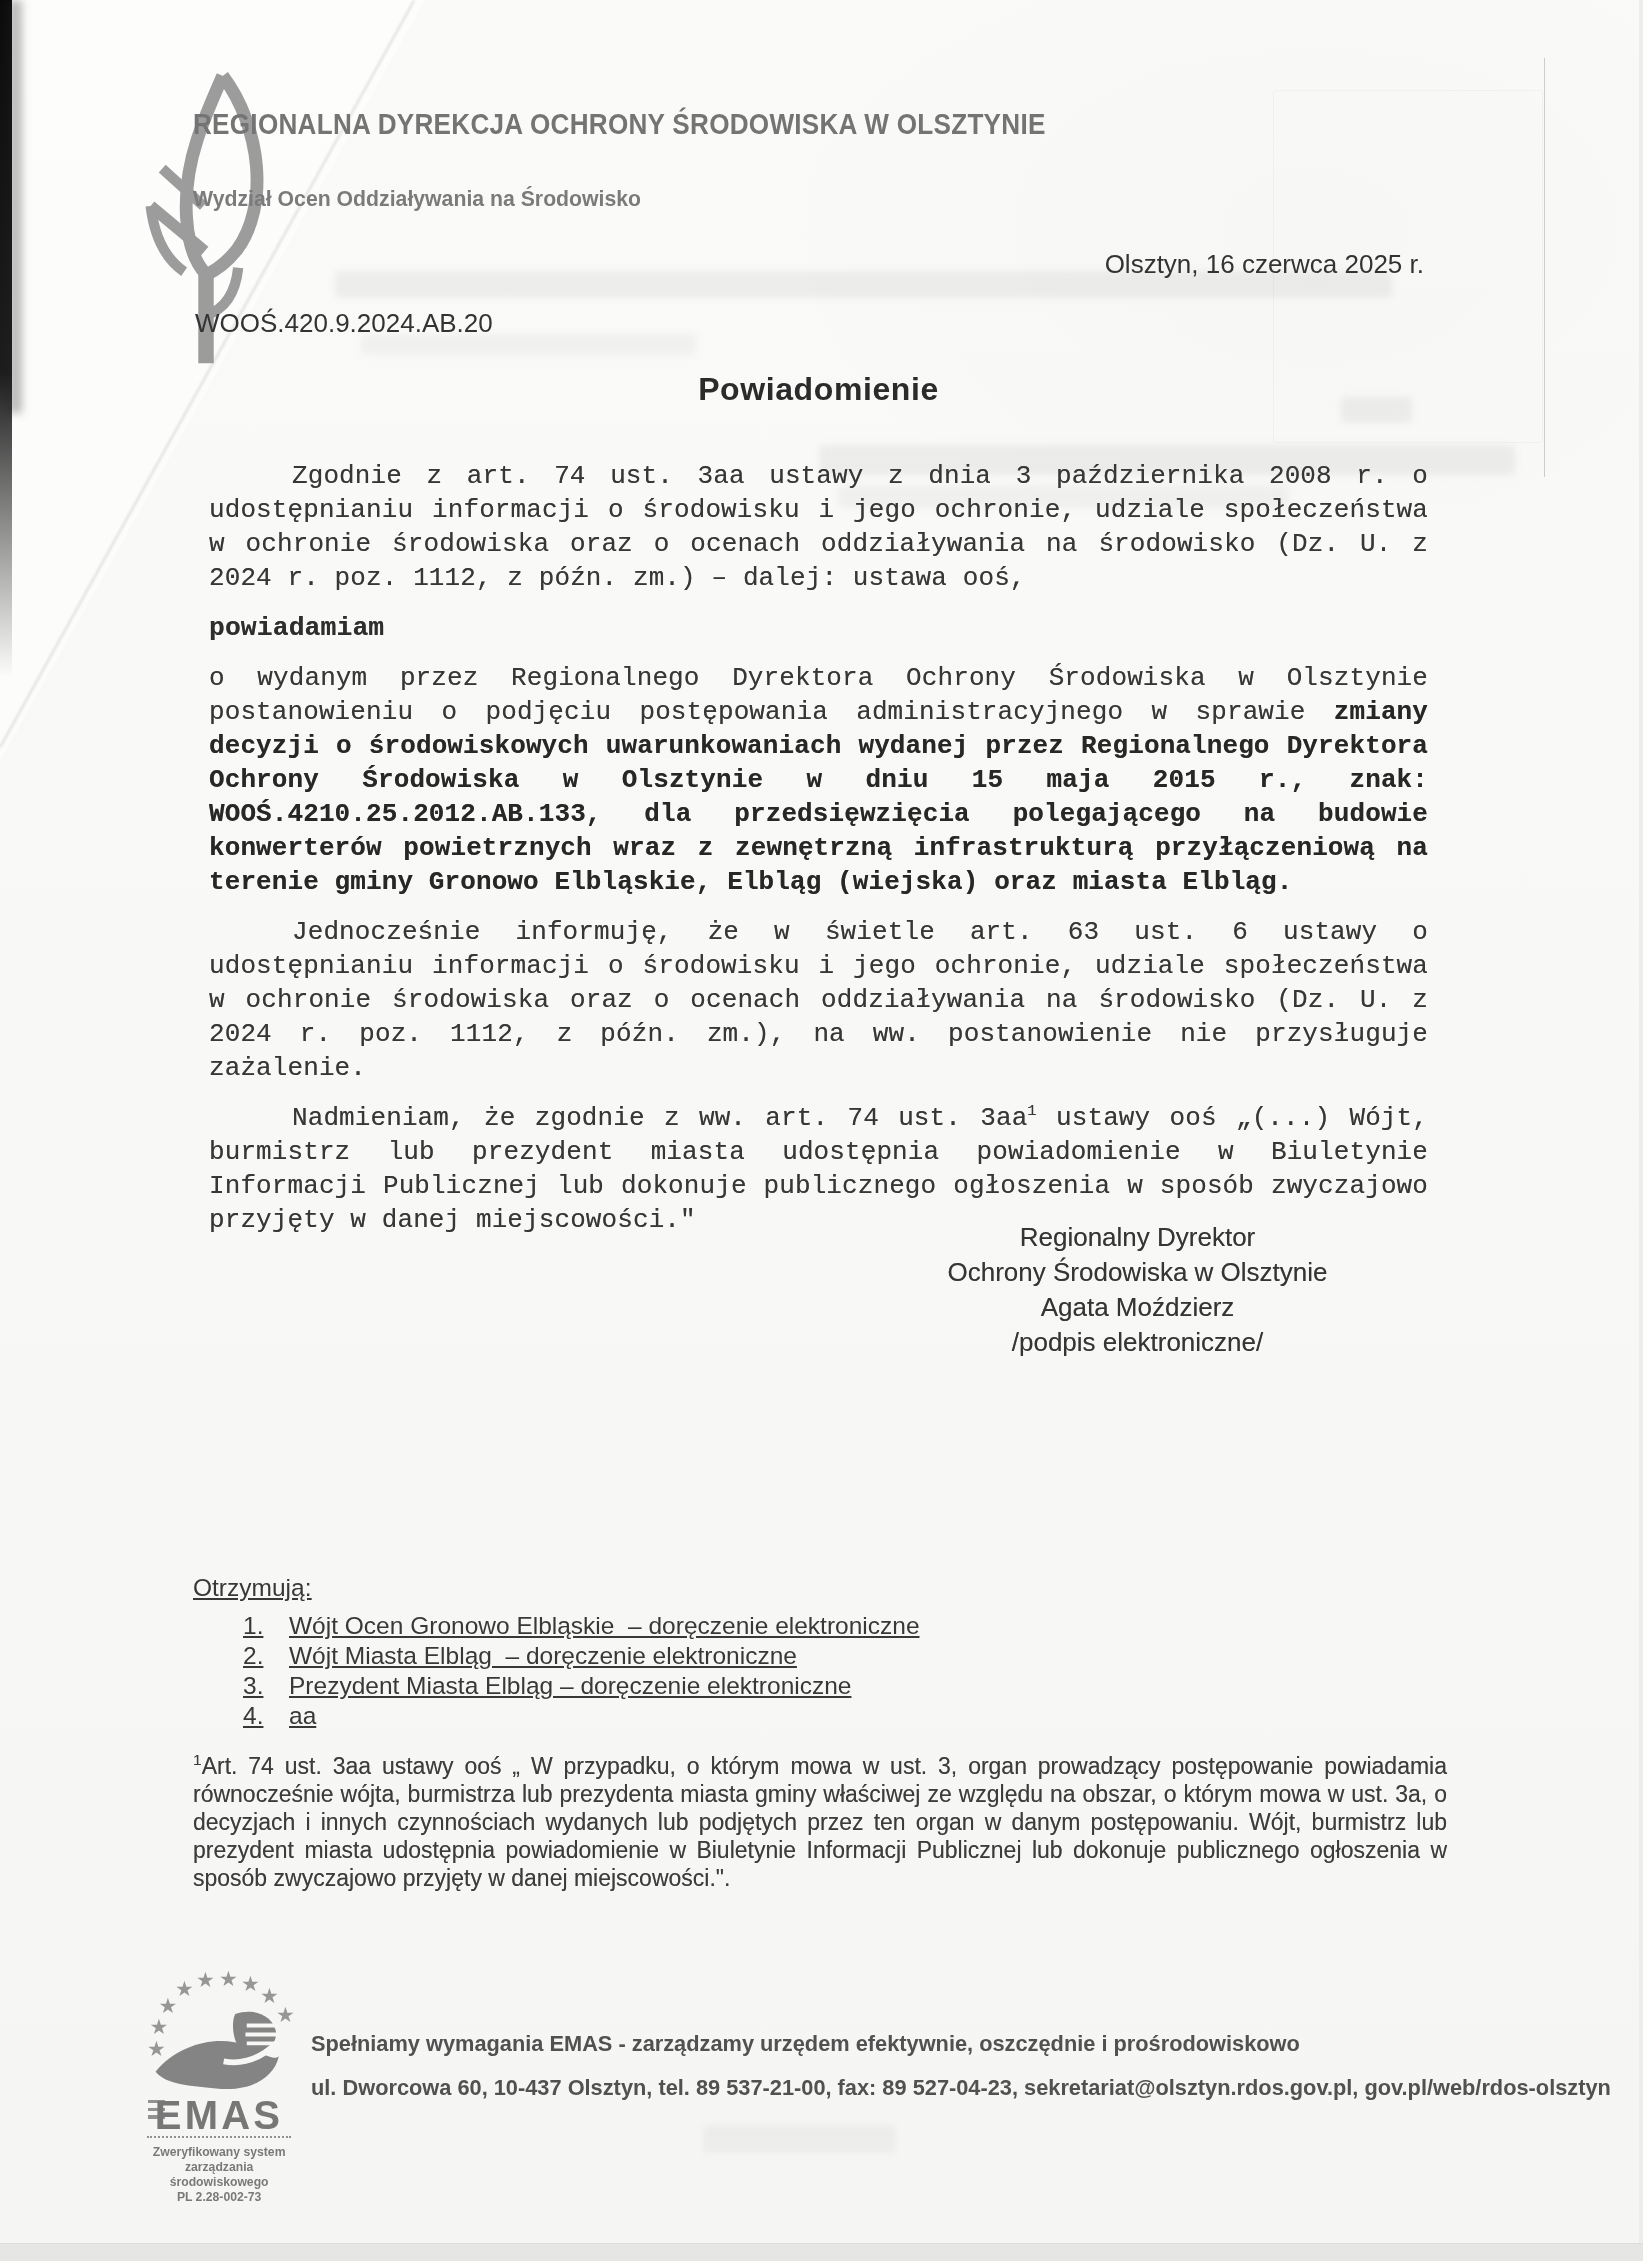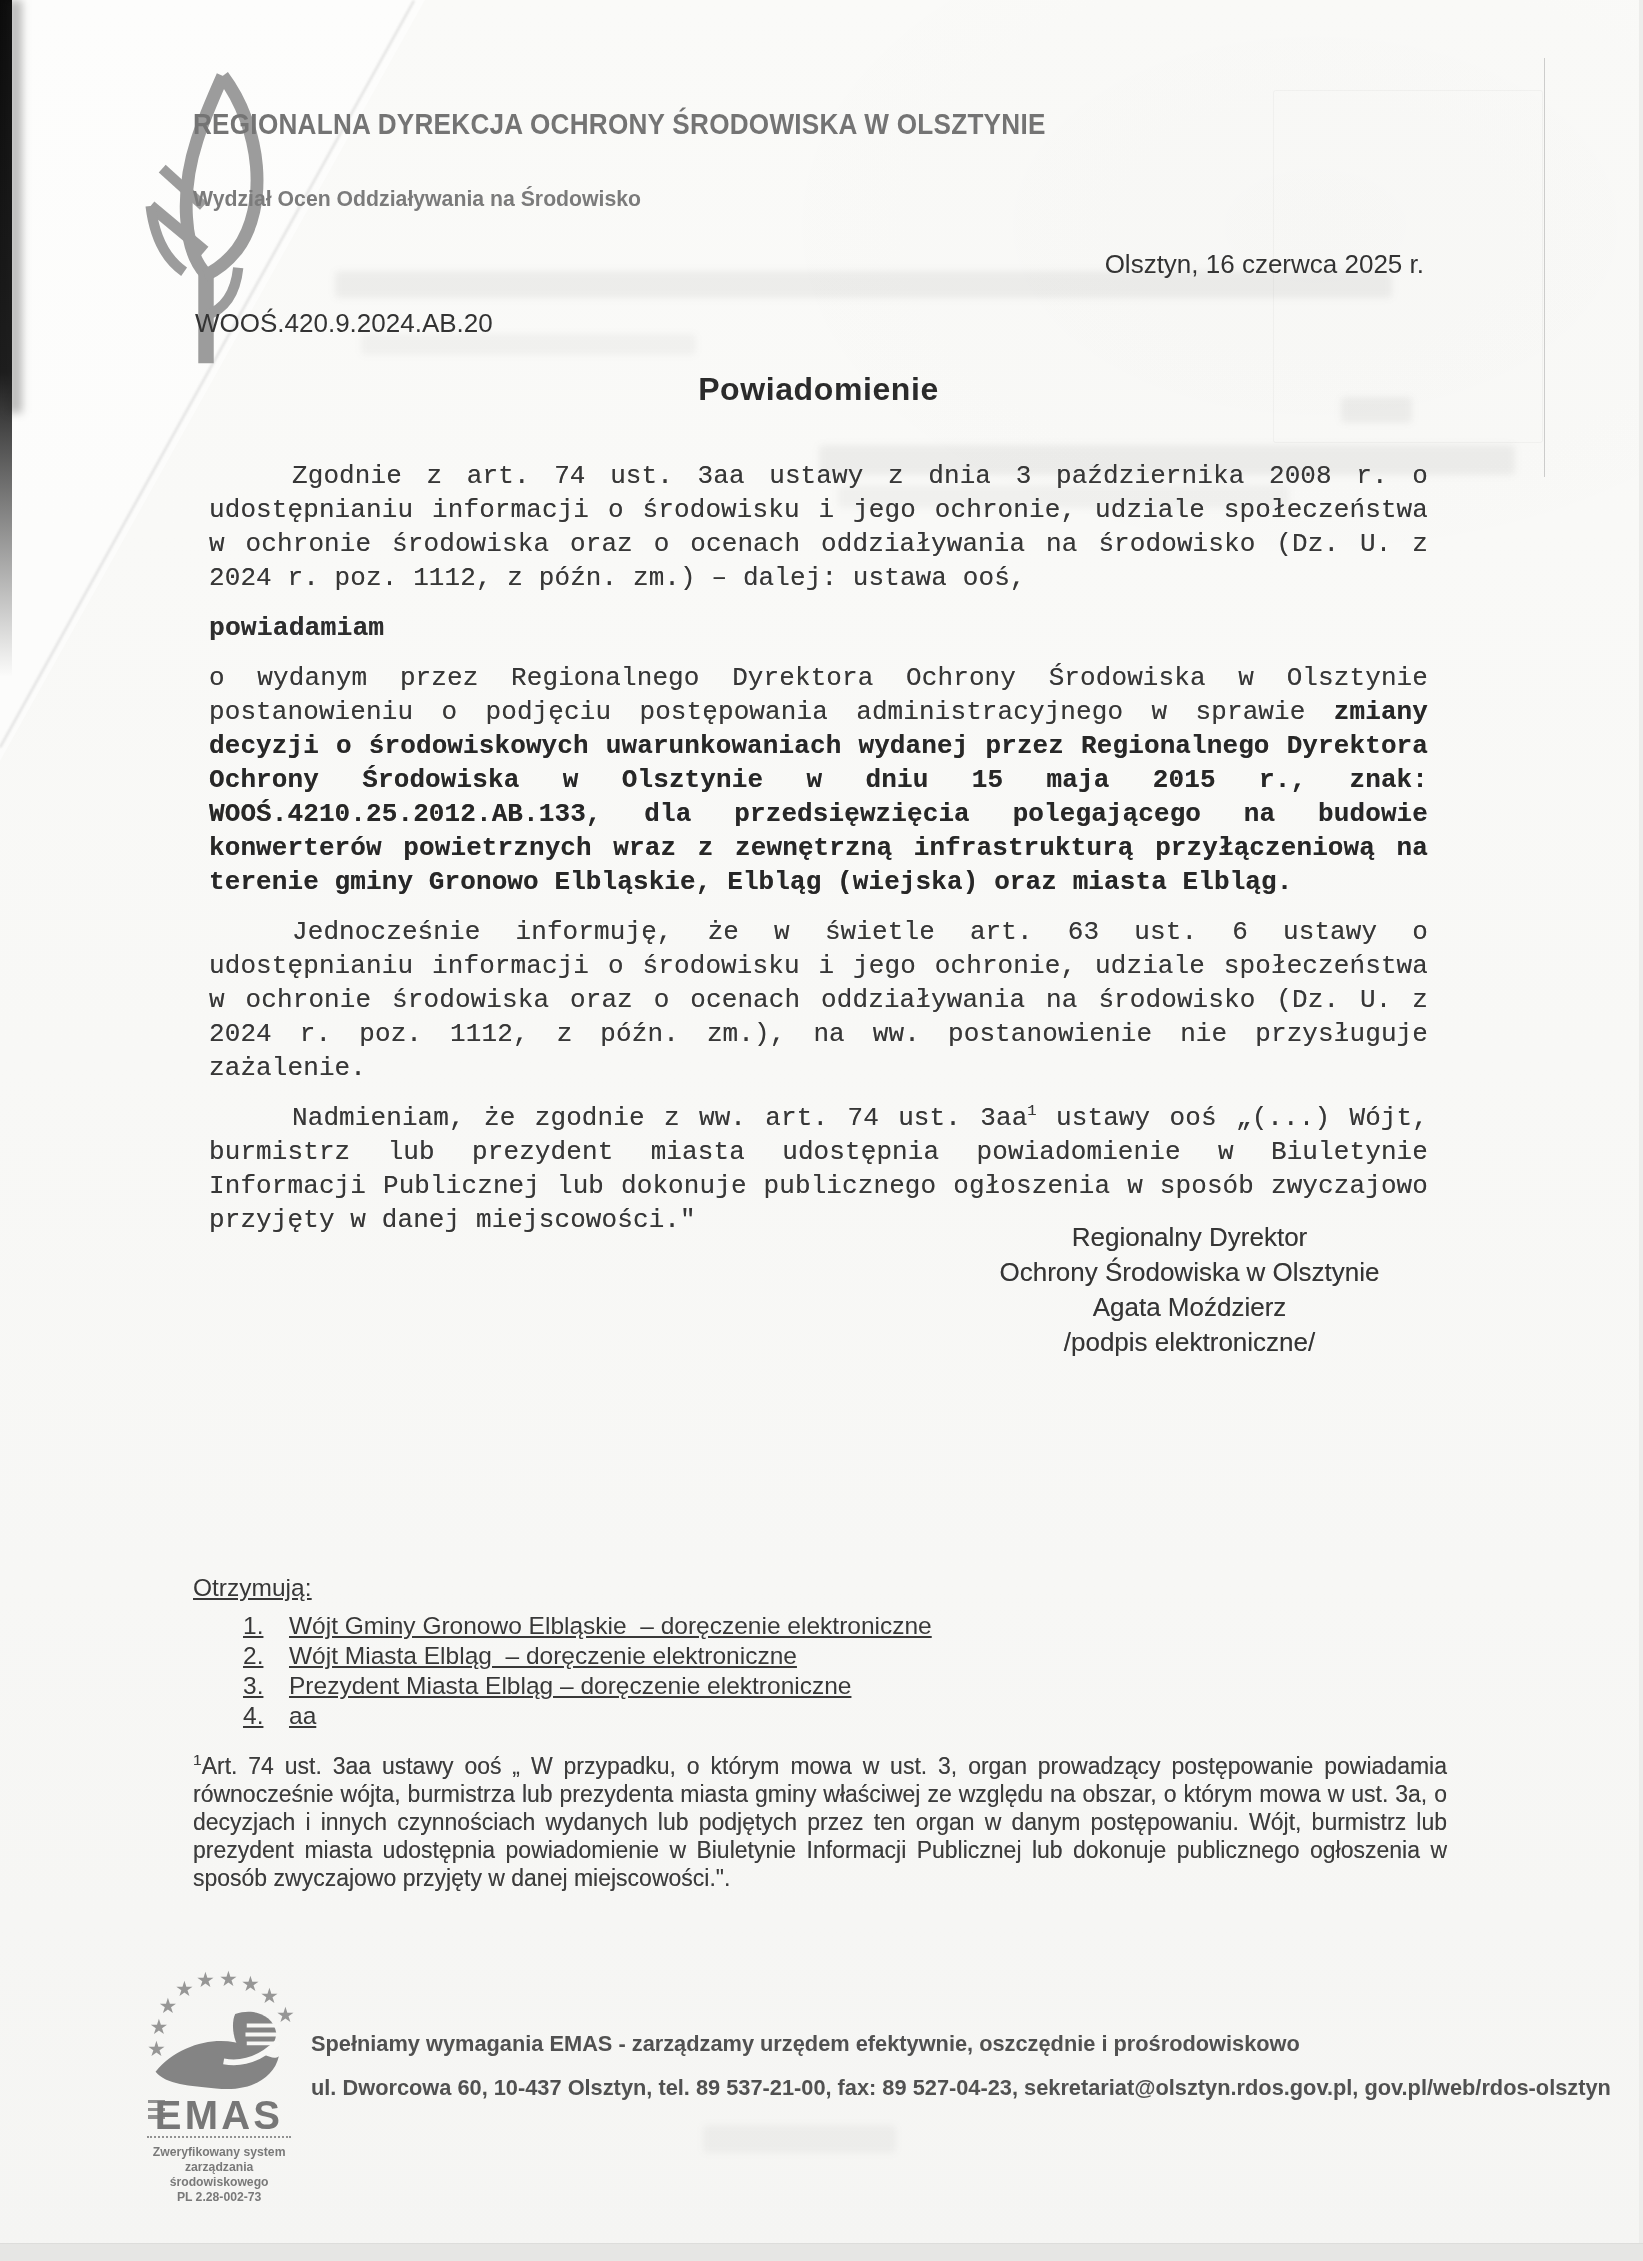--- a/index.html
+++ b/index.html
@@ -54,21 +54,21 @@
   .content{position:absolute;left:193px;top:443px;width:1251px;
     font-size:26px;line-height:34px;text-align:justify;color:#373737;
     text-shadow:0 0 0.3px rgba(55,55,55,0.55);letter-spacing:0.1px;}
   .content p{margin:16px;font-family:Liberation Mono, monospace;}
   .indent{text-indent:83px;}
   .subhead{text-align:left;font-weight:bold;font-size:26.4px;color:#2e2e2e;
     margin-top:37px;margin-bottom:26px;}
   .bold{font-weight:bold;color:#272727;}
   sup.s{font-size:15.5px;vertical-align:super;line-height:0;}
   
-  .signature{position:absolute;left:964px;top:1220px;width:451px;text-align:center;
+  .signature{position:absolute;left:912px;top:1220px;width:451px;text-align:center;
     font-size:26px;line-height:35px;color:#353535;text-shadow:0 0 0.3px rgba(55,55,55,0.5);}
   
   .recipients{position:absolute;left:193px;top:1573px;font-size:24.5px;line-height:30px;color:#383838;text-decoration:underline;}
   .recipients-heading{text-decoration:underline;margin-bottom:8.4px;}
   .r-row{padding-left:50px;display:flex;}
   .r-no{width:46px;flex:0 0 46px;}
   .r-text{white-space:pre-wrap;}
   
   .footnote{position:absolute;left:193px;top:1752px;width:1254px;
     font-size:23px;line-height:28px;text-align:justify;color:#3c3c3c;
@@ -139,21 +139,21 @@
     <div>Regionalny Dyrektor</div>
     <div>Ochrony Środowiska w Olsztynie</div>
     <div>Agata Moździerz</div>
     <div>/podpis elektroniczne/</div>
   </div>
 
   <div class="recipients">
     <div class="recipients-heading">Otrzymują:</div>
     <div class="r-row">
       <span class="r-no">1.</span>
-      <span class="r-text">Wójt Gminy Gronowo Elbląskie  – doręczenie elektroniczne</span>
+      <span class="r-text">Wójt Ocen Gronowo Elbląskie  – doręczenie elektroniczne</span>
     </div>
     <div class="r-row">
       <span class="r-no">2.</span>
       <span class="r-text">Wójt Miasta Elbląg  – doręczenie elektroniczne</span>
     </div>
     <div class="r-row">
       <span class="r-no">3.</span>
       <span class="r-text">Prezydent Miasta Elbląg – doręczenie elektroniczne</span>
     </div>
     <div class="r-row">

